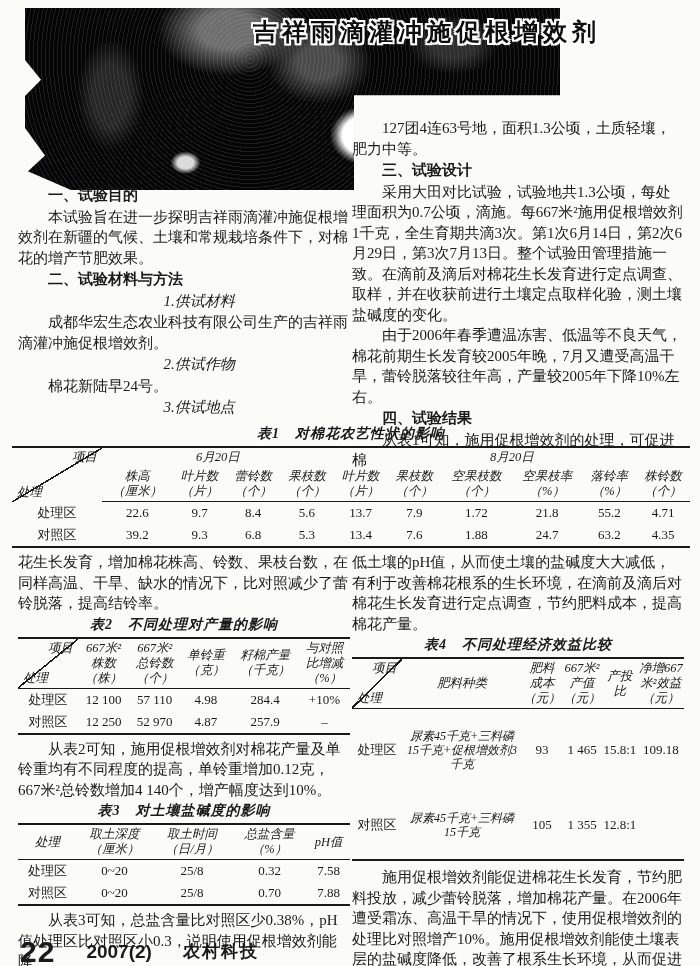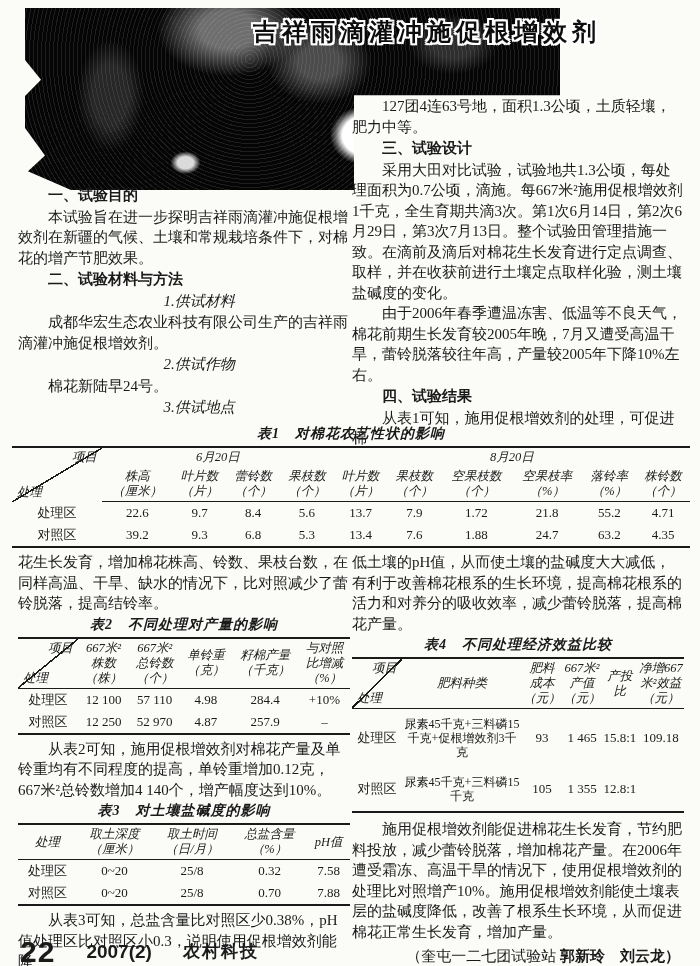--- a/index.html
+++ b/index.html
@@ -31,21 +31,21 @@
   .title{
     position:absolute;left:158px;top:10px;width:538px;z-index:3;text-align:center;
     font-family:"Liberation Sans","DejaVu Sans",sans-serif;font-weight:bold;color:#0d0d0d;
     text-shadow:-2px -2px 0 #fff,2px -2px 0 #fff,-2px 2px 0 #fff,2px 2px 0 #fff,
                 -2px 0 0 #fff,2px 0 0 #fff,0 -2px 0 #fff,0 2px 0 #fff;
   }
   .title .l1{font-size:24px;line-height:44px;letter-spacing:5px;}
   .title .l2{font-size:38px;line-height:46px;letter-spacing:18px;}
   
   .col{position:absolute;width:332px;}
-  .col-right-top{left:352px;top:96px;}
+  .col-right-top{left:352px;top:118px;}
   .col-left-top{left:18px;top:184px;}
   .col-left-bottom{left:18px;top:552px;}
   .col-right-bottom{left:352px;top:552px;}
   .p{text-indent:2em;margin:0;}
   .pc{text-indent:0;margin:0;}
   .h{font-family:Liberation Serif, serif;font-weight:bold;text-indent:2em;margin:1px 0;}
   .kai{font-style:italic;text-indent:2em;margin:1px 0;text-align:center;}
   
   .tblock{position:absolute;}
   .t1{left:12px;top:425px;width:678px;}
@@ -55,21 +55,21 @@
   th,td{padding:2px 1px;text-align:center;font-weight:normal;vertical-align:middle;}
   thead th{font-style:italic;white-space:pre-line;}
   thead tr.subrow th, thead tr.onerow th{border-bottom:1.6px solid #1a1a1a;}
   tbody td{font-size:13px;line-height:18px;}
   .diag{position:relative;font-style:italic;
     background:linear-gradient(to bottom right,transparent calc(50% - .8px),#1a1a1a calc(50% - .8px),#1a1a1a calc(50% + .8px),transparent calc(50% + .8px));}
   .diag .dt{position:absolute;top:2px;right:5px;}
   .diag .db{position:absolute;bottom:2px;left:5px;}
   .grp{font-style:italic;}
   .t23cap{margin-top:2px;}
-  .fert{font-size:12px;line-height:14px;padding:8px 2px;}
+  .fert{font-style:italic;font-size:12px;line-height:14px;padding:20px 2px;}
   
   .sig{margin-top:4px;text-align:right;padding-right:4px;}
   .sig .names{font-family:Liberation Serif, serif;font-weight:bold;}
   .footer{position:absolute;left:20px;top:908px;display:flex;align-items:flex-start;gap:31px;
           font-family:"Liberation Sans","DejaVu Sans",sans-serif;font-weight:bold;margin-top:34px;}
   .pageno{font-size:30px;letter-spacing:1px;}
   .issue{font-size:19px;}
   .journal{font-size:17px;letter-spacing:2px;}
 </style>
 </head>
@@ -246,21 +246,21 @@
         <td>0.70</td>
         <td>7.88</td>
       </tr>
     </tbody>
   </table>
 
   <p class="p" style="margin-top:4px;">从表3可知，总盐含量比对照区少0.38%，pH值处理区比对照区小0.3，说明使用促根增效剂能降</p>
 </div>
 
 <div class="col col-right-bottom">
-  <p class="pc">低土壤的pH值，从而使土壤的盐碱度大大减低，有利于改善棉花根系的生长环境，提高棉花根系的活力和对养分的吸收效率，减少蕾铃脱落，提高棉花产量。</p>
+  <p class="pc">低土壤的pH值，从而使土壤的盐碱度大大减低，有利于改善棉花根系的生长环境，在滴前及滴后对棉花生长发育进行定点调查，节约肥料成本，提高棉花产量。</p>
 
   <div class="tcap t23cap">表4　不同处理经济效益比较</div>
   <table>
     <thead>
       <tr class="subrow">
         <th class="diag" style="width:48px;">
           <span class="dt">项目</span>
           <span class="db">处理</span>
         </th>
         <th style="width:118px;">肥料种类</th>

